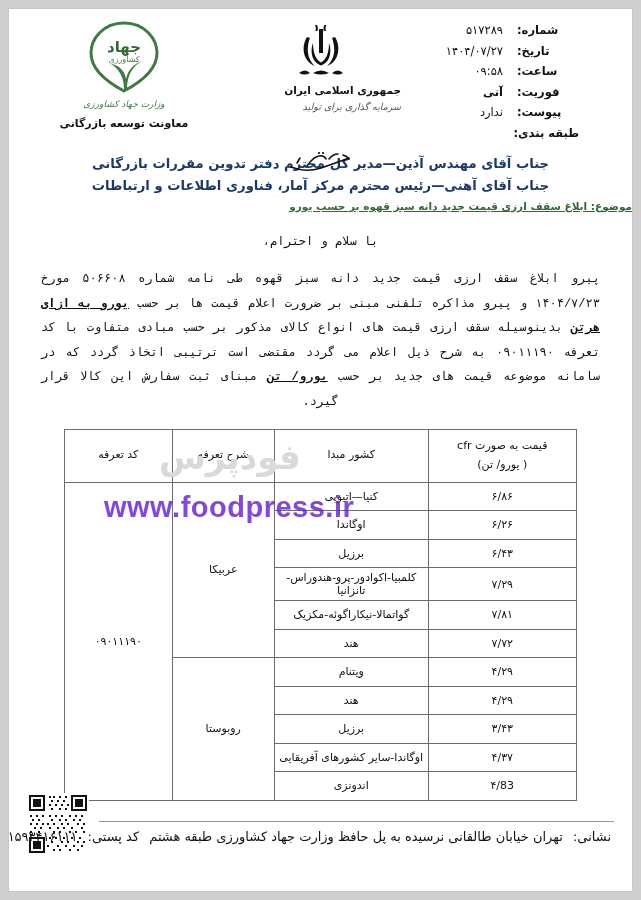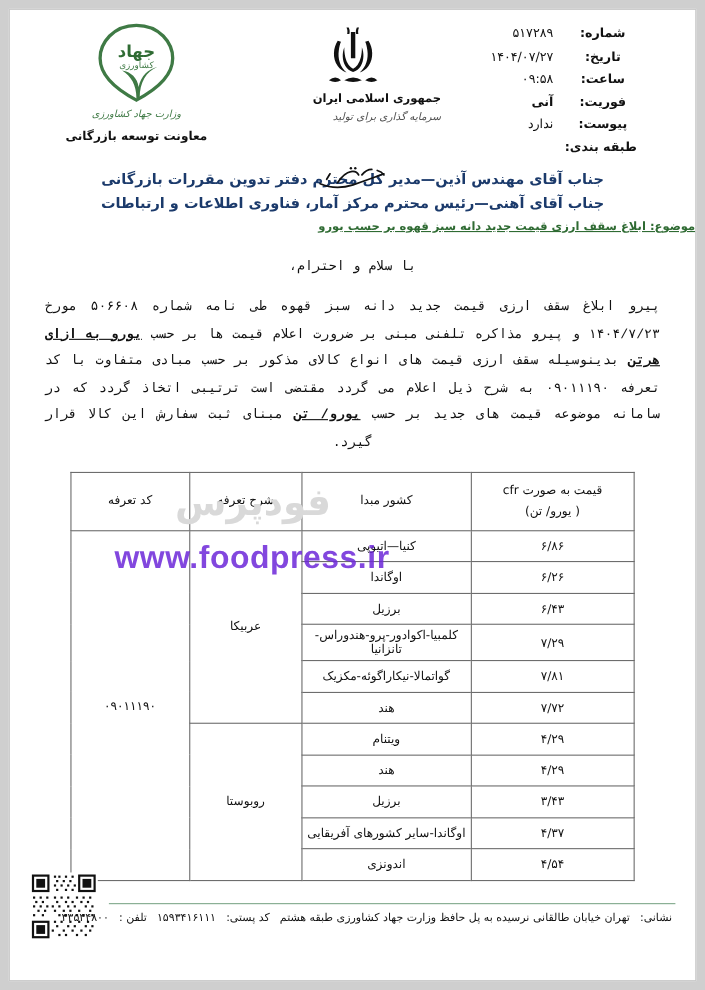--- a/index.html
+++ b/index.html
@@ -15,21 +15,21 @@
 
   
   .header{position:relative;height:140px;}
 
   .meta{
     position:absolute;right:auto;left:385px;top:14px;width:185px;
     direction:rtl;text-align:right;
   }
   .meta-row{display:flex;justify-content:flex-start;align-items:baseline;
     font-size:11.5px;color:#111;margin-bottom:6.5px;white-space:nowrap;}
-  .meta-label{font-weight:bold;min-width:62px;text-align:center;}
+  .meta-label{font-weight:bold;min-width:62px;text-align:left;}
   .meta-value{padding-right:14px;font-weight:normal;}
   .meta-value.bold{font-weight:bold;}
 
   .emblem{
     position:absolute;left:232px;top:14px;width:160px;text-align:right;
   }
   .emblem svg{display:block;margin:0 auto;}
   .emblem-cap{font-size:10.5px;font-weight:bold;color:#111;margin-top:3px;
     letter-spacing:-0.2px;}
   .emblem-sub{font-size:9.5px;color:#333;margin-top:5px;font-style:italic;
@@ -96,21 +96,21 @@
   
   .footer{position:absolute;left:0;right:0;bottom:28px;height:70px;}
   .qr{position:absolute;right:auto;left:18px;top:0;width:62px;height:62px;}
   .qr canvas,.qr svg{display:block;}
   .footer-rule{
     position:absolute;left:90px;right:18px;top:28px;height:1px;
     background:#7fa88a;
   }
   .footer-text{
     position:absolute;left:90px;right:18px;top:36px;
-    direction:rtl;text-align:center;font-size:10px;color:#111;
+    direction:rtl;text-align:center;font-size:13px;color:#111;
     white-space:nowrap;
   }
   .footer-text span{margin:0 3px;}
 </style>
 </head>
 <body>
 
 <div class="page">
 
   <div class="header">
@@ -263,21 +263,21 @@
         </tr>
         <tr>
           <td>۳/۴۳</td>
           <td>برزیل</td>
         </tr>
         <tr>
           <td>۴/۳۷</td>
           <td>اوگاندا-سایر کشورهای آفریقایی</td>
         </tr>
         <tr>
-          <td>۴/۵۴</td>
+          <td>۴/83</td>
           <td>اندونزی</td>
         </tr>
       </tbody>
     </table>
   </div>
 
 
   <div class="footer">
     <div class="qr">
       <svg width="62" height="62" viewBox="0 0 62 62" aria-hidden="true">

